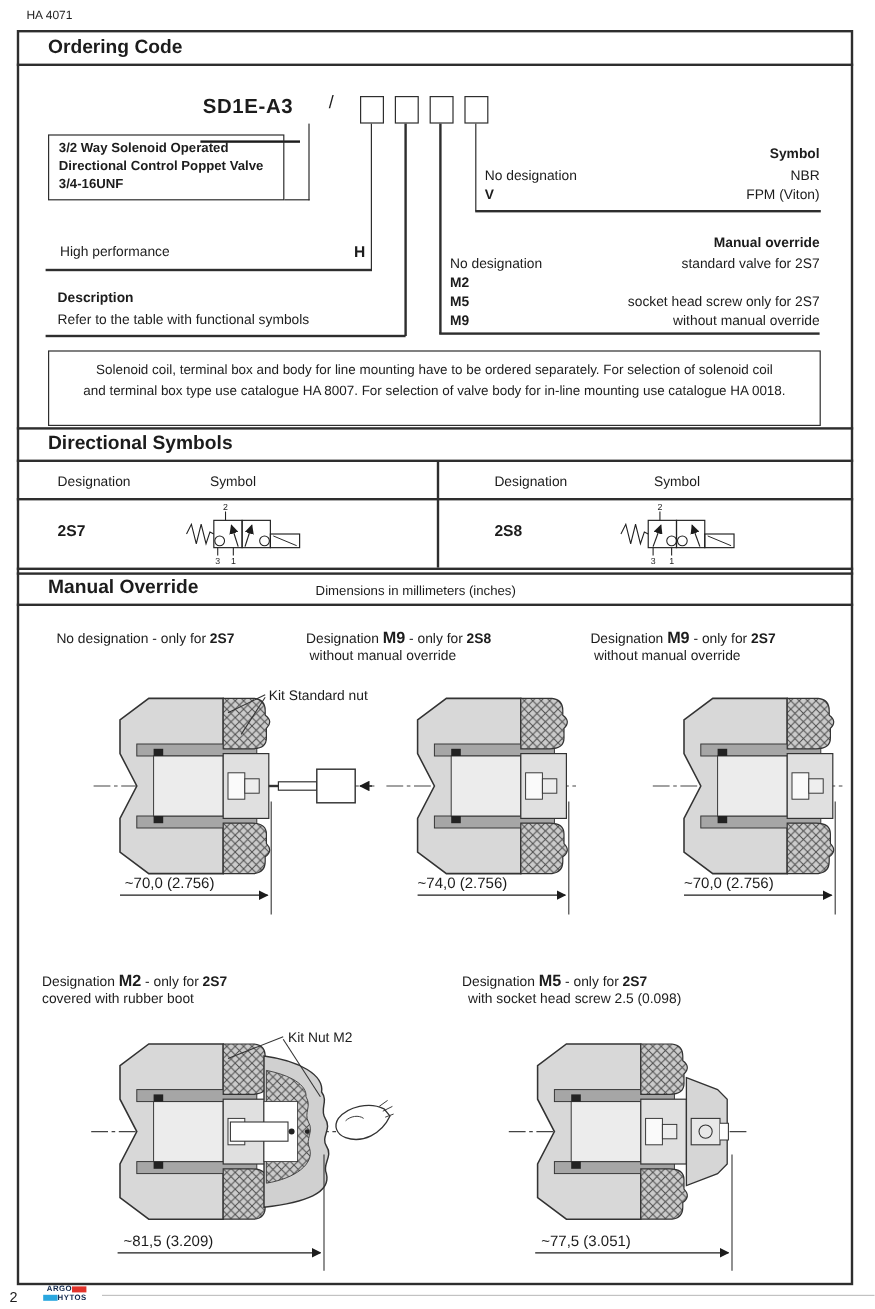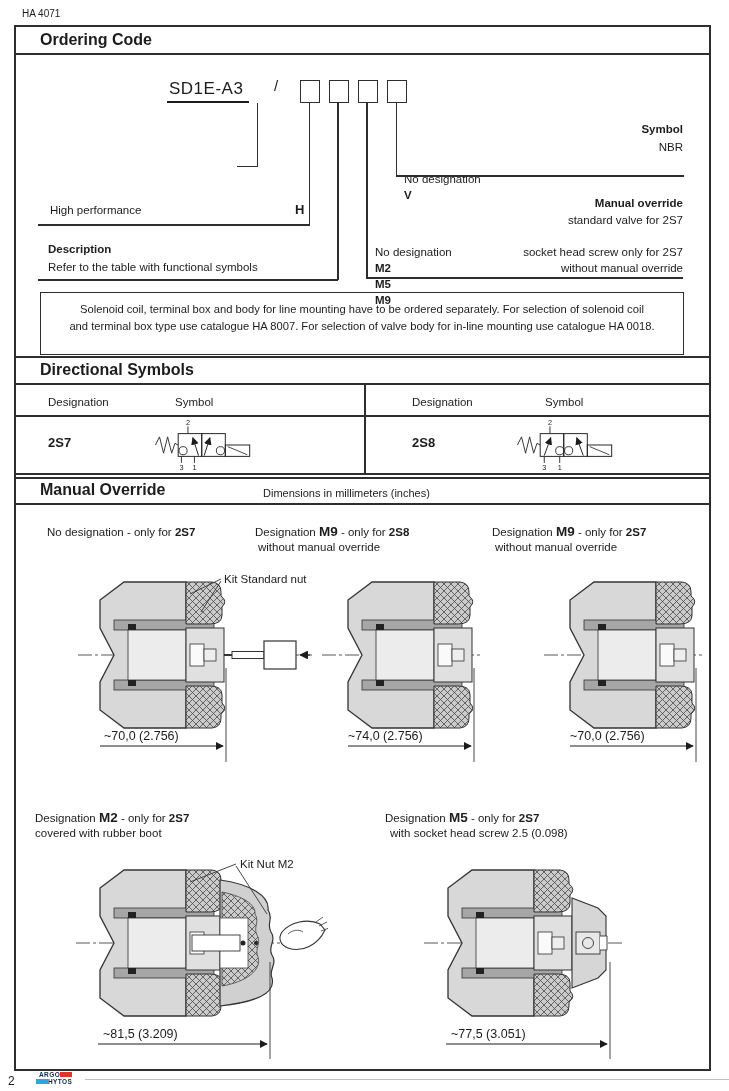--- a/index.html
+++ b/index.html
@@ -9,26 +9,26 @@
   .ln{position:absolute;background:#2e2e2e;}
   .b{font-weight:bold;}
   .fs10{font-size:10px;}
   .fs11{font-size:11px;padding-left:48px;}
   .fs115{font-size:11.5px;}
   .fs12{font-size:12px;}
   .fs13{font-size:13px;}
   .fs16{font-size:16px;}
   .frame{position:absolute;left:14px;top:25px;width:697px;height:1046px;border:2px solid #2e2e2e;box-sizing:border-box;}
   .codebox{position:absolute;top:80px;width:20px;height:23px;border:1.5px solid #2e2e2e;box-sizing:border-box;background:#fff;}
-  .model{position:absolute;left:167px;top:79px;font-size:17px;font-weight:normal;letter-spacing:.5px;
-         border-bottom:2px solid #1c1c1c;padding:0 6px 2px 2px;}
+  .model{position:absolute;left:167px;top:79px;font-size:17px;font-weight:bold;letter-spacing:.5px;
+         border-bottom:2px solid #1c1c1c;padding:0 6px 18px 2px;}
   .prodbox{position:absolute;left:40px;top:112px;width:197px;height:55px;border:1.5px solid #2e2e2e;
            box-sizing:border-box;padding:4px 0 0 8px;font-size:11px;font-weight:bold;line-height:15px;}
   .rightcol{position:absolute;left:375px;width:308px;text-align:right;font-size:11.5px;}
-  .rowcode{position:absolute;font-size:11.5px;margin-top:32px;}
+  .rowcode{position:absolute;font-size:11.5px;}
   .notebox{position:absolute;left:40px;top:292px;width:644px;height:63px;border:1.5px solid #2e2e2e;
            box-sizing:border-box;text-align:center;font-size:11.2px;line-height:17px;padding-top:8px;}
   svg text{font-family:"Liberation Sans","DejaVu Sans",sans-serif;fill:#1c1c1c;}
   .dimtxt{font-size:12.5px;}
   .callout{font-size:11.5px;}
   .porttxt{font-size:9px;}
   .logo{position:absolute;left:36px;top:1071px;}
   .logorow{display:flex;align-items:center;height:7px;}
   .logotxt{font-size:6.5px;font-weight:bold;color:#12284c;letter-spacing:.4px;}
   .logoblk{width:12px;height:5px;display:inline-block;}
@@ -70,37 +70,43 @@
   <div class="ln" style="left:14px;top:53px;width:697px;height:2px"></div>
   <div class="abs fs16 b" style="left:40px;top:31px">Ordering Code</div>
 
   <div class="model">SD1E-A3</div>
   <div class="abs" style="left:274px;top:77px;font-size:15px">/</div>
   <div class="codebox" style="left:300px"></div>
   <div class="codebox" style="left:329px"></div>
   <div class="codebox" style="left:358px"></div>
   <div class="codebox" style="left:387px"></div>
 
+  <div class="prodbox">
+    <div>3/2 Way Solenoid Operated</div>
+    <div>Directional Control Poppet Valve</div>
+    <div>3/4-16UNF</div>
+  </div>
   <div class="ln" style="left:237px;top:165.5px;width:21px;height:1.5px"></div>
   <div class="ln" style="left:256.5px;top:103px;width:1.5px;height:64px"></div>
 
   <div class="abs fs115" style="left:50px;top:204px">High performance</div>
   <div class="abs fs13 b" style="left:295px;top:202px">H</div>
   <div class="ln" style="left:38px;top:224px;width:272px;height:1.5px"></div>
   <div class="ln" style="left:308.5px;top:103px;width:1.5px;height:122px"></div>
 
   <div class="abs fs115 b" style="left:48px;top:243px">Description</div>
   <div class="abs fs115" style="left:48px;top:261px">Refer to the table with functional symbols</div>
   <div class="ln" style="left:38px;top:279px;width:300px;height:1.5px"></div>
   <div class="ln" style="left:337px;top:103px;width:1.5px;height:177px"></div>
 
   <div class="rightcol b" style="left:400px;top:123px;width:283px">Symbol</div>
   <div class="rowcode" style="left:404px;top:141px">No designation</div>
   <div class="rightcol" style="left:400px;top:141px;width:283px">NBR</div>
   <div class="rowcode b" style="left:404px;top:157px">V</div>
+  <div class="rightcol" style="left:400px;top:157px;width:283px">FPM (Viton)</div>
   <div class="ln" style="left:395.5px;top:103px;width:1.5px;height:73px"></div>
   <div class="ln" style="left:395.5px;top:175px;width:288px;height:1.5px"></div>
 
   <div class="rightcol b" style="left:375px;top:197px;width:308px">Manual override</div>
   <div class="rowcode" style="left:375px;top:214px">No designation</div>
   <div class="rightcol" style="left:375px;top:214px;width:308px">standard valve for 2S7</div>
   <div class="rowcode b" style="left:375px;top:230px">M2</div>
   <div class="rowcode b" style="left:375px;top:246px">M5</div>
   <div class="rightcol" style="left:375px;top:246px;width:308px">socket head screw only for 2S7</div>
   <div class="rowcode b" style="left:375px;top:262px">M9</div>

